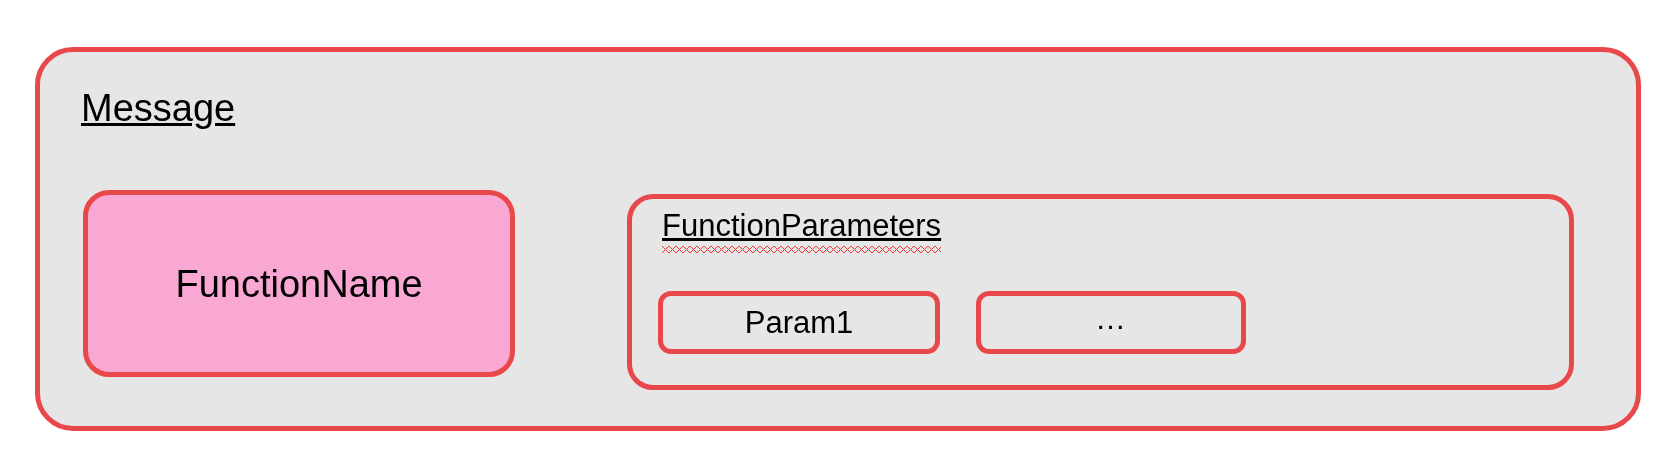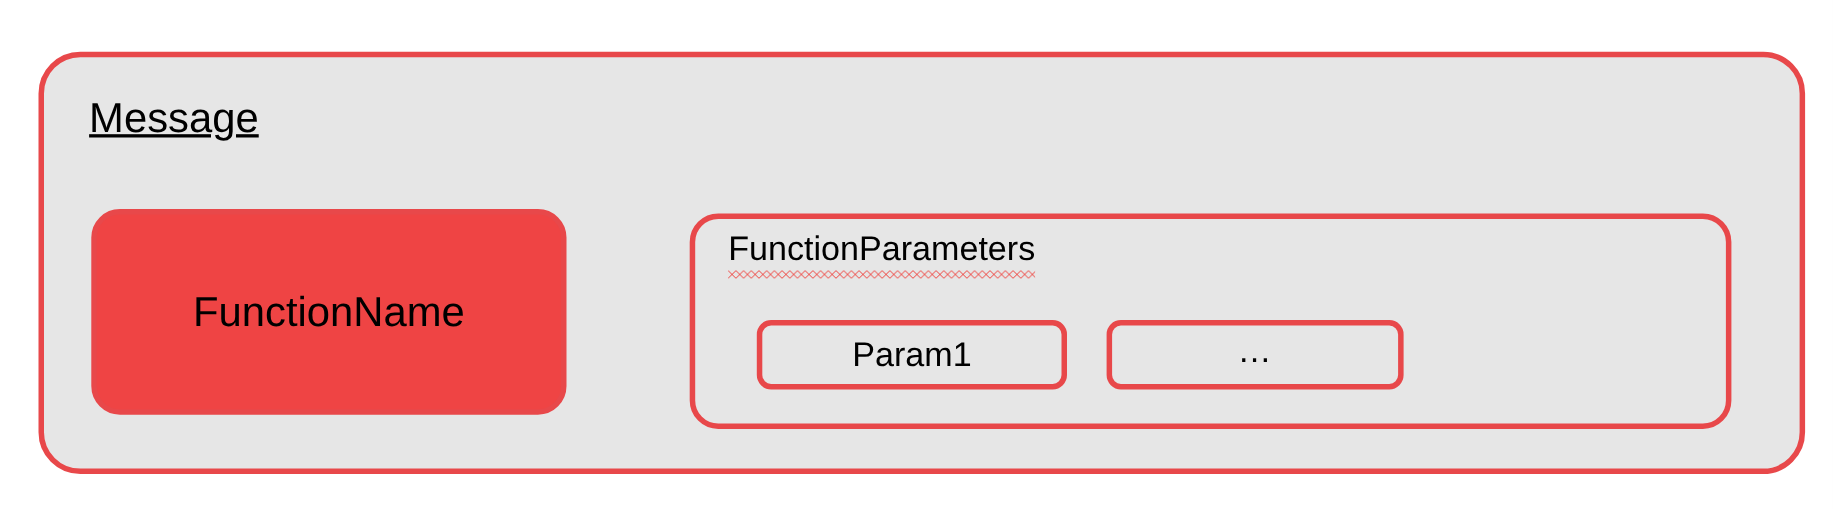--- a/index.html
+++ b/index.html
@@ -49,21 +49,21 @@
   }
 
   
   .function-name-box {
     position: absolute;
     left: 43px;
     top: 138px;
     width: 432px;
     height: 187px;
     box-sizing: border-box;
-    background: #ef4444;
+    background: #f9a8d4;
     border: 5px solid #e8484a;
     border-radius: 26px;
     display: flex;
     align-items: center;
     justify-content: center;
   }
 
   .function-name-label {
     font-size: 38px;
     line-height: 44px;
@@ -82,20 +82,21 @@
     background: #e6e6e6;
     border: 5px solid #e8484a;
     border-radius: 26px;
   }
 
   .function-params-title-wrap {
     position: absolute;
     left: 30px;
     top: 8px;
     display: inline-block;
+    text-decoration: underline;
   }
 
   .function-params-title {
     display: block;
     font-size: 31px;
     line-height: 38px;
     color: #000000;
     white-space: nowrap;
   }
 
@@ -108,21 +109,21 @@
     background-repeat: repeat-x;
     background-size: 7px 7px;
     background-position: 0 0;
     background-image:
       linear-gradient(45deg, transparent 44%, #ef3b36 44%, #ef3b36 56%, transparent 56%),
       linear-gradient(-45deg, transparent 44%, #ef3b36 44%, #ef3b36 56%, transparent 56%);
   }
 
   .params-row {
     position: absolute;
-    left: 56px;
+    left: 26px;
     top: 92px;
     display: flex;
     flex-direction: row;
     align-items: flex-end;
     gap: 36px;
   }
 
   .param-box {
     box-sizing: border-box;
     height: 63px;

